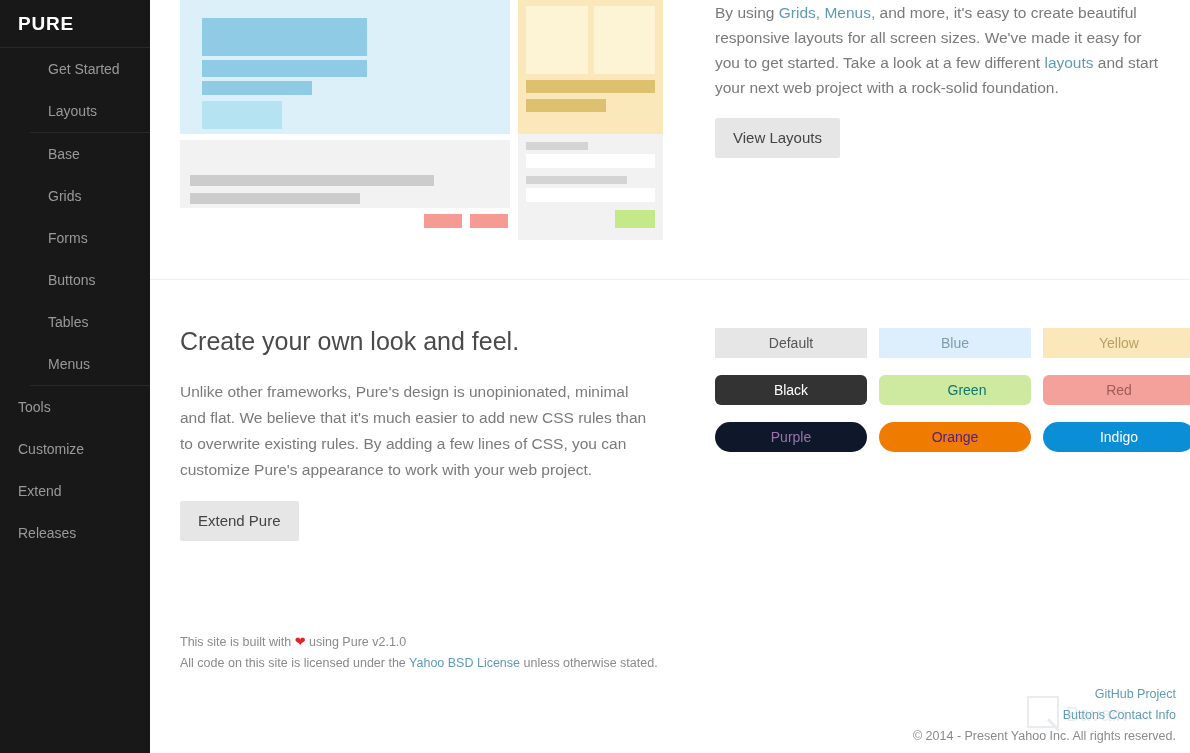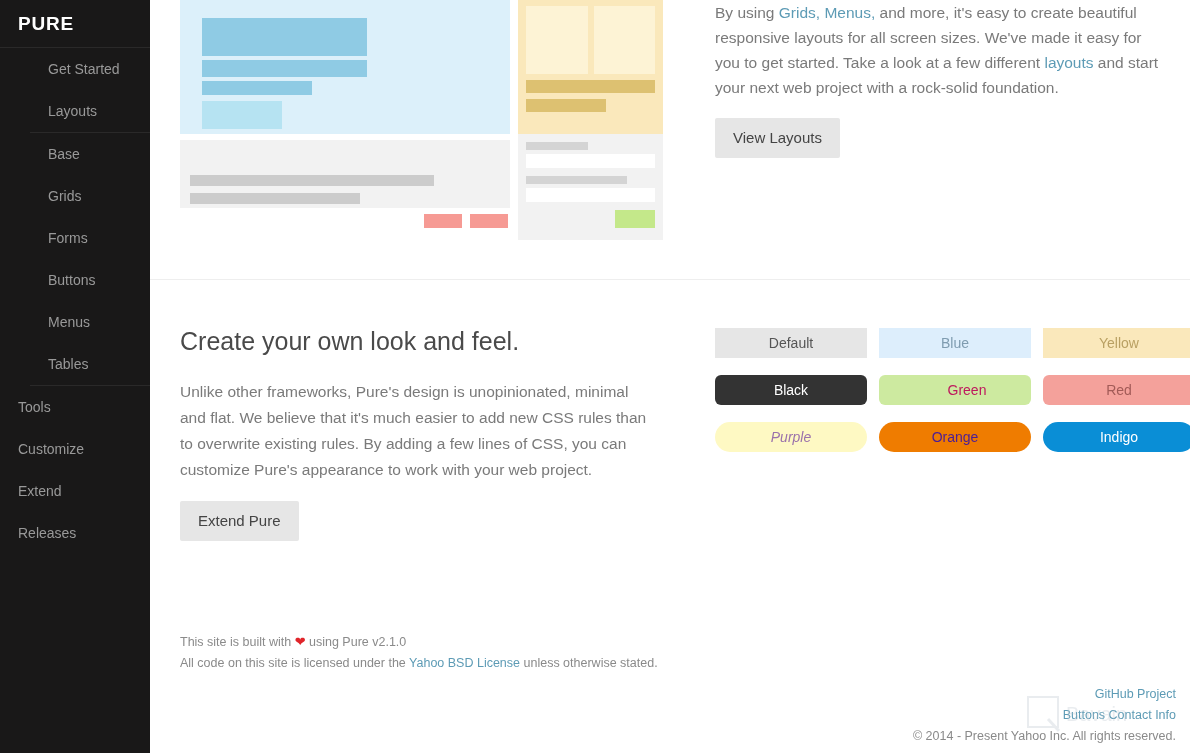--- a/index.html
+++ b/index.html
@@ -235,22 +235,22 @@
     <div class="nav-group divided">
       <a class="nav-item">Get Started</a>
       <a class="nav-item">Layouts</a>
     </div>
 
     <div class="nav-group divided">
       <a class="nav-item">Base</a>
       <a class="nav-item">Grids</a>
       <a class="nav-item">Forms</a>
       <a class="nav-item">Buttons</a>
+      <a class="nav-item">Tables</a>
       <a class="nav-item">Menus</a>
-      <a class="nav-item">Tables</a>
     </div>
 
     <div class="nav-group">
       <a class="nav-item">Tools</a>
       <a class="nav-item">Customize</a>
       <a class="nav-item">Extend</a>
       <a class="nav-item">Releases</a>
     </div>
   </nav>
 
@@ -313,23 +313,23 @@
         <p class="body-copy">Unlike other frameworks, Pure's design is unopinionated, minimal and flat. We believe that it's much easier to add new CSS rules than to overwrite existing rules. By adding a few lines of CSS, you can customize Pure's appearance to work with your web project.</p>
         <button class="btn-plain">Extend Pure</button>
       </div>
 
       <div class="col-right">
         <div class="swatch-grid">
           <button class="swatch r1" style="background: rgb(230, 230, 230); color: rgb(85, 85, 85);">Default</button>
           <button class="swatch r1" style="background: rgb(221, 238, 252); color: rgb(127, 156, 176);">Blue</button>
           <button class="swatch r1" style="background: rgb(250, 232, 187); color: rgb(185, 160, 99);">Yellow</button>
           <button class="swatch r2" style="background: rgb(51, 51, 51); color: rgb(255, 255, 255);">Black</button>
-          <button class="swatch r2" style="background: rgb(205, 234, 160); color: #be185d; padding-left: 24px;">Green</button>
+          <button class="swatch r2" style="background: rgb(205, 234, 160); color: #0f766e; padding-left: 24px;">Green</button>
           <button class="swatch r2" style="background: rgb(244, 161, 155); color: rgb(162, 91, 87);">Red</button>
-          <button class="swatch r3" style="background: #fef9c3; color: rgb(155, 114, 171); font-style: italic;">Purple</button>
+          <button class="swatch r3" style="background: #0f172a; color: rgb(155, 114, 171);">Purple</button>
           <button class="swatch r3" style="background: rgb(239, 124, 0); color: #4c1d95;">Orange</button>
           <button class="swatch r3" style="background: rgb(10, 142, 214); color: rgb(255, 255, 255);">Indigo</button>
         </div>
       </div>
 
     </section>
 
     <footer id="footer">
       <div class="foot-top">
         <div><span>This site is built with </span><span class="heart">❤</span><span> using Pure v2.1.0</span></div>

